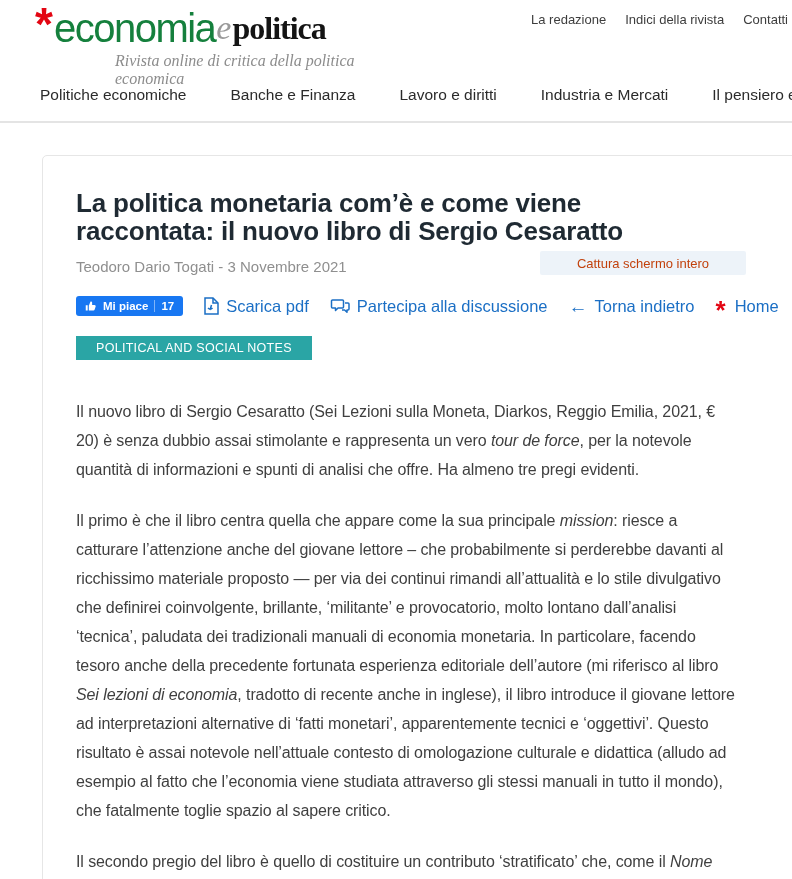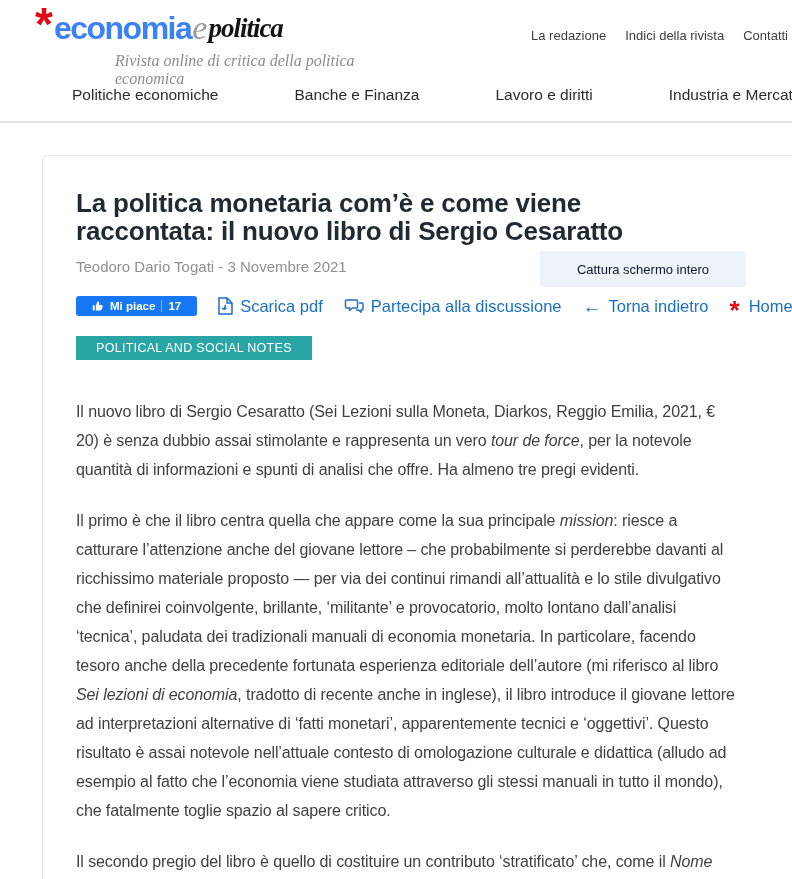--- a/index.html
+++ b/index.html
@@ -10,69 +10,69 @@
   }
 
   
   .site-header { position:absolute; top:0; left:0; width:792px; height:123px;
     background:#fff; border-bottom:2px solid #e4e4e4; }
 
   .logo { position:absolute; top:4px; left:35px; display:flex; align-items:flex-start;
     cursor:pointer; white-space:nowrap; }
   .logo .star { color:#e30613; font-weight:700; font-size:46px; line-height:40px;
     margin-right:1px; font-family:"Liberation Sans",sans-serif; }
-  .logo .w1 { font-family:"Liberation Sans",sans-serif; font-weight:700; font-size:32px;
-    letter-spacing:-1.5px; color:#3b82f6; line-height:48px; }
+  .logo .w1 { font-family:"Liberation Sans",sans-serif; font-weight:400; font-size:40px;
+    letter-spacing:-1.5px; color:#15803d; line-height:48px; }
   .logo .w2 { font-family:"Liberation Serif",serif; font-style:italic; font-size:34px;
     color:#9a9a9a; line-height:48px; margin:0 1px; }
-  .logo .w3 { font-family:"Liberation Serif",serif; font-style:italic; font-weight:700;
-    font-size:27px; letter-spacing:-1px; color:#141414; line-height:48px; }
+  .logo .w3 { font-family:"Liberation Serif",serif; font-weight:700;
+    font-size:32px; letter-spacing:-1px; color:#141414; line-height:48px; }
   .tagline { position:absolute; top:52px; left:115px; width:275px;
     font-family:"Liberation Serif",serif; font-style:italic; font-size:16px; color:#8c8c8c; }
 
-  .utility-nav { position:absolute; top:28px; right:4px; display:flex; gap:19px;
+  .utility-nav { position:absolute; top:12px; right:4px; display:flex; gap:19px;
     font-size:13px; color:#3d3d3d; white-space:nowrap; }
   .utility-nav span { cursor:pointer; }
 
   .main-nav { position:absolute; top:86px; left:40px; display:flex; gap:44px;
     font-size:15.5px; color:#2b2b2b; white-space:nowrap; }
-  .main-nav span { cursor:pointer;margin-left:32px; }
+  .main-nav span { cursor:pointer; }
 
   
   .card { position:absolute; top:155px; left:42px; width:800px; height:1000px;
     background:#fff; border:1px solid #e6e6e6; border-radius:5px; }
 
   .article-title { margin:33px 0 0 33px; max-width:575px;
     font-size:26px; font-weight:700; line-height:28px; color:#1f2a33; letter-spacing:-0.2px; }
   .byline { margin:13px 0 0 33px; font-size:15px; color:#8f8f8f; }
 
   .actions { margin:21px 0 0 33px; display:flex; align-items:center; gap:21px; }
   .fb-like { display:inline-flex; align-items:center; gap:6px; background:#1877f2;
-    color:#fff; border:none; border-radius:3px; padding:4px 16px; font-size:11.5px;
+    color:#fff; border:none; border-radius:3px; padding:4px 9px; font-size:11.5px;
     font-weight:700; cursor:pointer; font-family:"Liberation Sans",sans-serif;justify-content:center; }
   .fb-like .count { border-left:1px solid rgba(255,255,255,0.45); padding-left:6px; }
   .action-link { display:inline-flex; align-items:center; gap:7px; color:#1b6fc5;
     font-size:16.5px; cursor:pointer; text-decoration:none; }
   .action-link svg { display:block; }
   .arrow-glyph { font-size:19px; line-height:1; font-weight:700; }
   .home-star { color:#e30613; font-size:26px; font-weight:700; line-height:10px;
     position:relative; top:4px; margin-right:2px; }
 
   .category-tag { display:inline-block; margin:20px 0 0 33px; background:#2aa5a5;
     color:#fff; font-size:12.5px; font-weight:500; letter-spacing:0.3px;
     padding:5px 20px; cursor:pointer; }
 
   .article-body { margin:37px 33px 0 33px; width:663px; font-size:16px;
     line-height:29px; color:#3f3f3f; letter-spacing:-0.1px; }
   .article-body p { margin-bottom:22px; }
   .article-body em { font-style:italic; }
 
   
-  .screenshot-tooltip { position:absolute; top:251px; left:540px; width:206px; height:36px;
-    background:rgba(223,234,244,0.55); color:#0f172a; font-size:13px;
+  .screenshot-tooltip { position:absolute; top:251px; left:540px; width:206px; height:24px;
+    background:rgba(223,234,244,0.55); color:#c2410c; font-size:13px;
     display:flex; align-items:center; justify-content:center; border-radius:2px; z-index:5; }
 </style>
 </head>
 <body>
 
 <header class="site-header">
   <div class="logo">
     <span class="star">*</span>
       <span class="w1">economia</span>
       <span class="w2">e</span>

